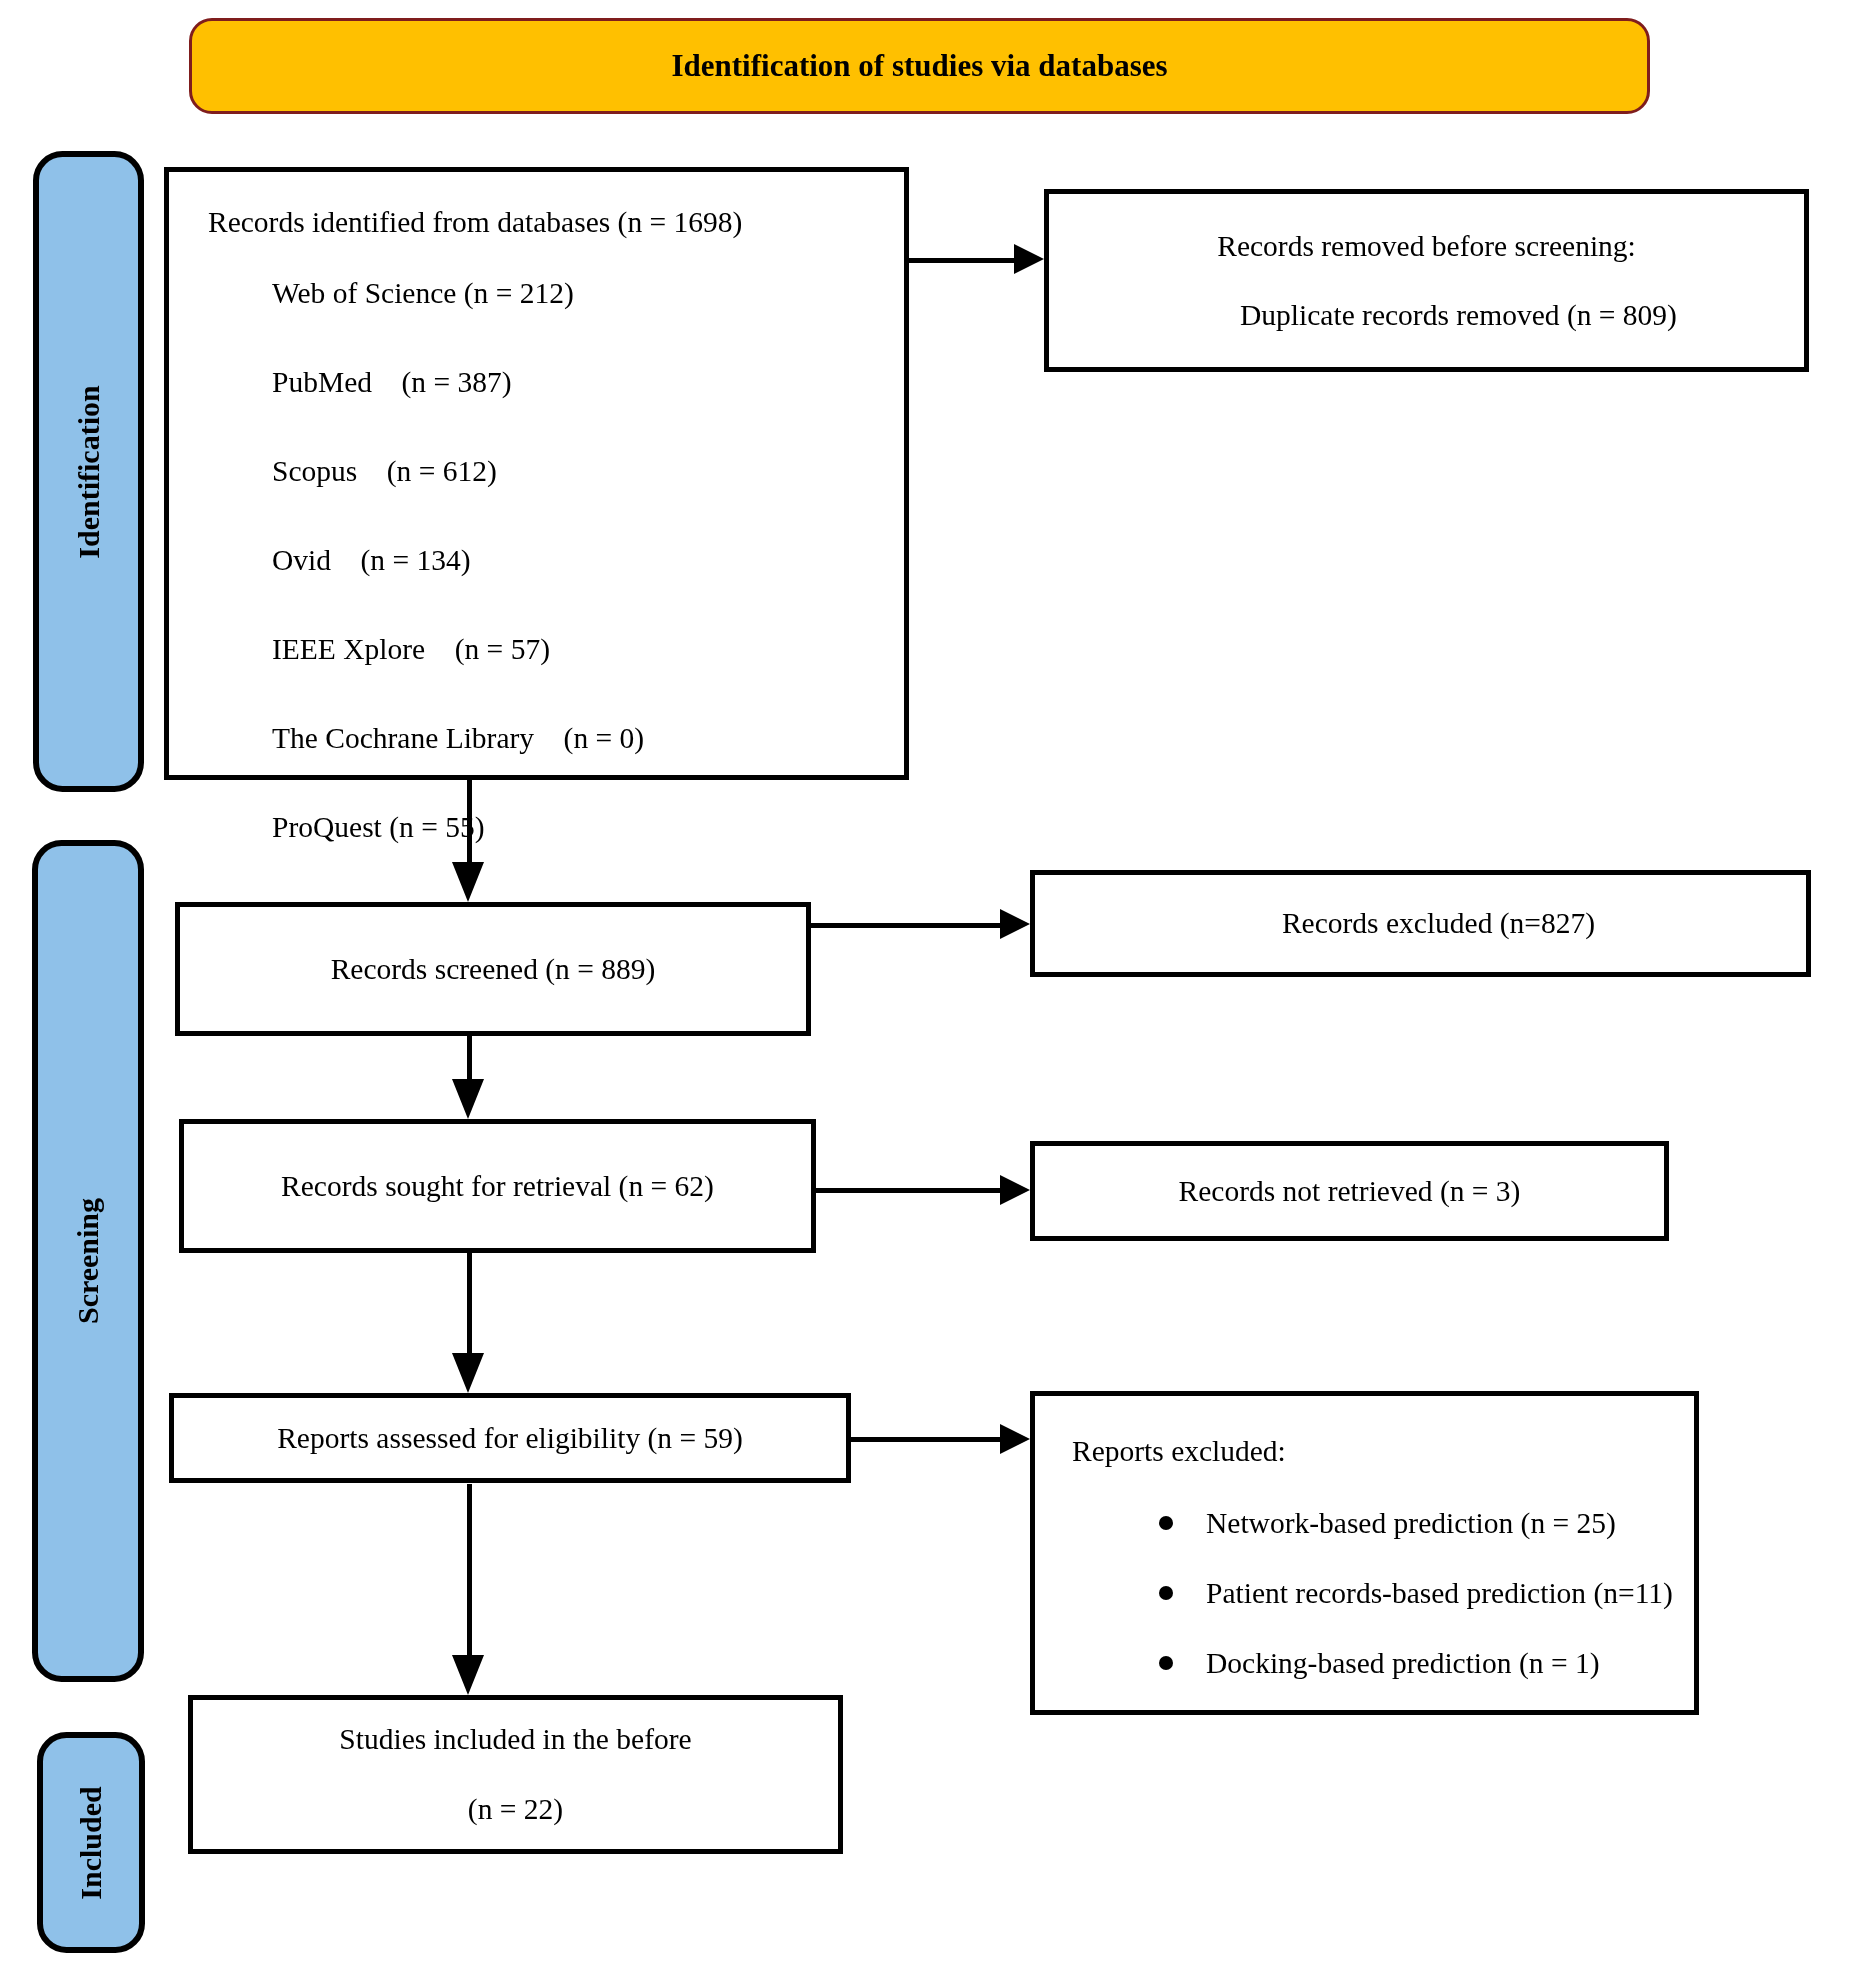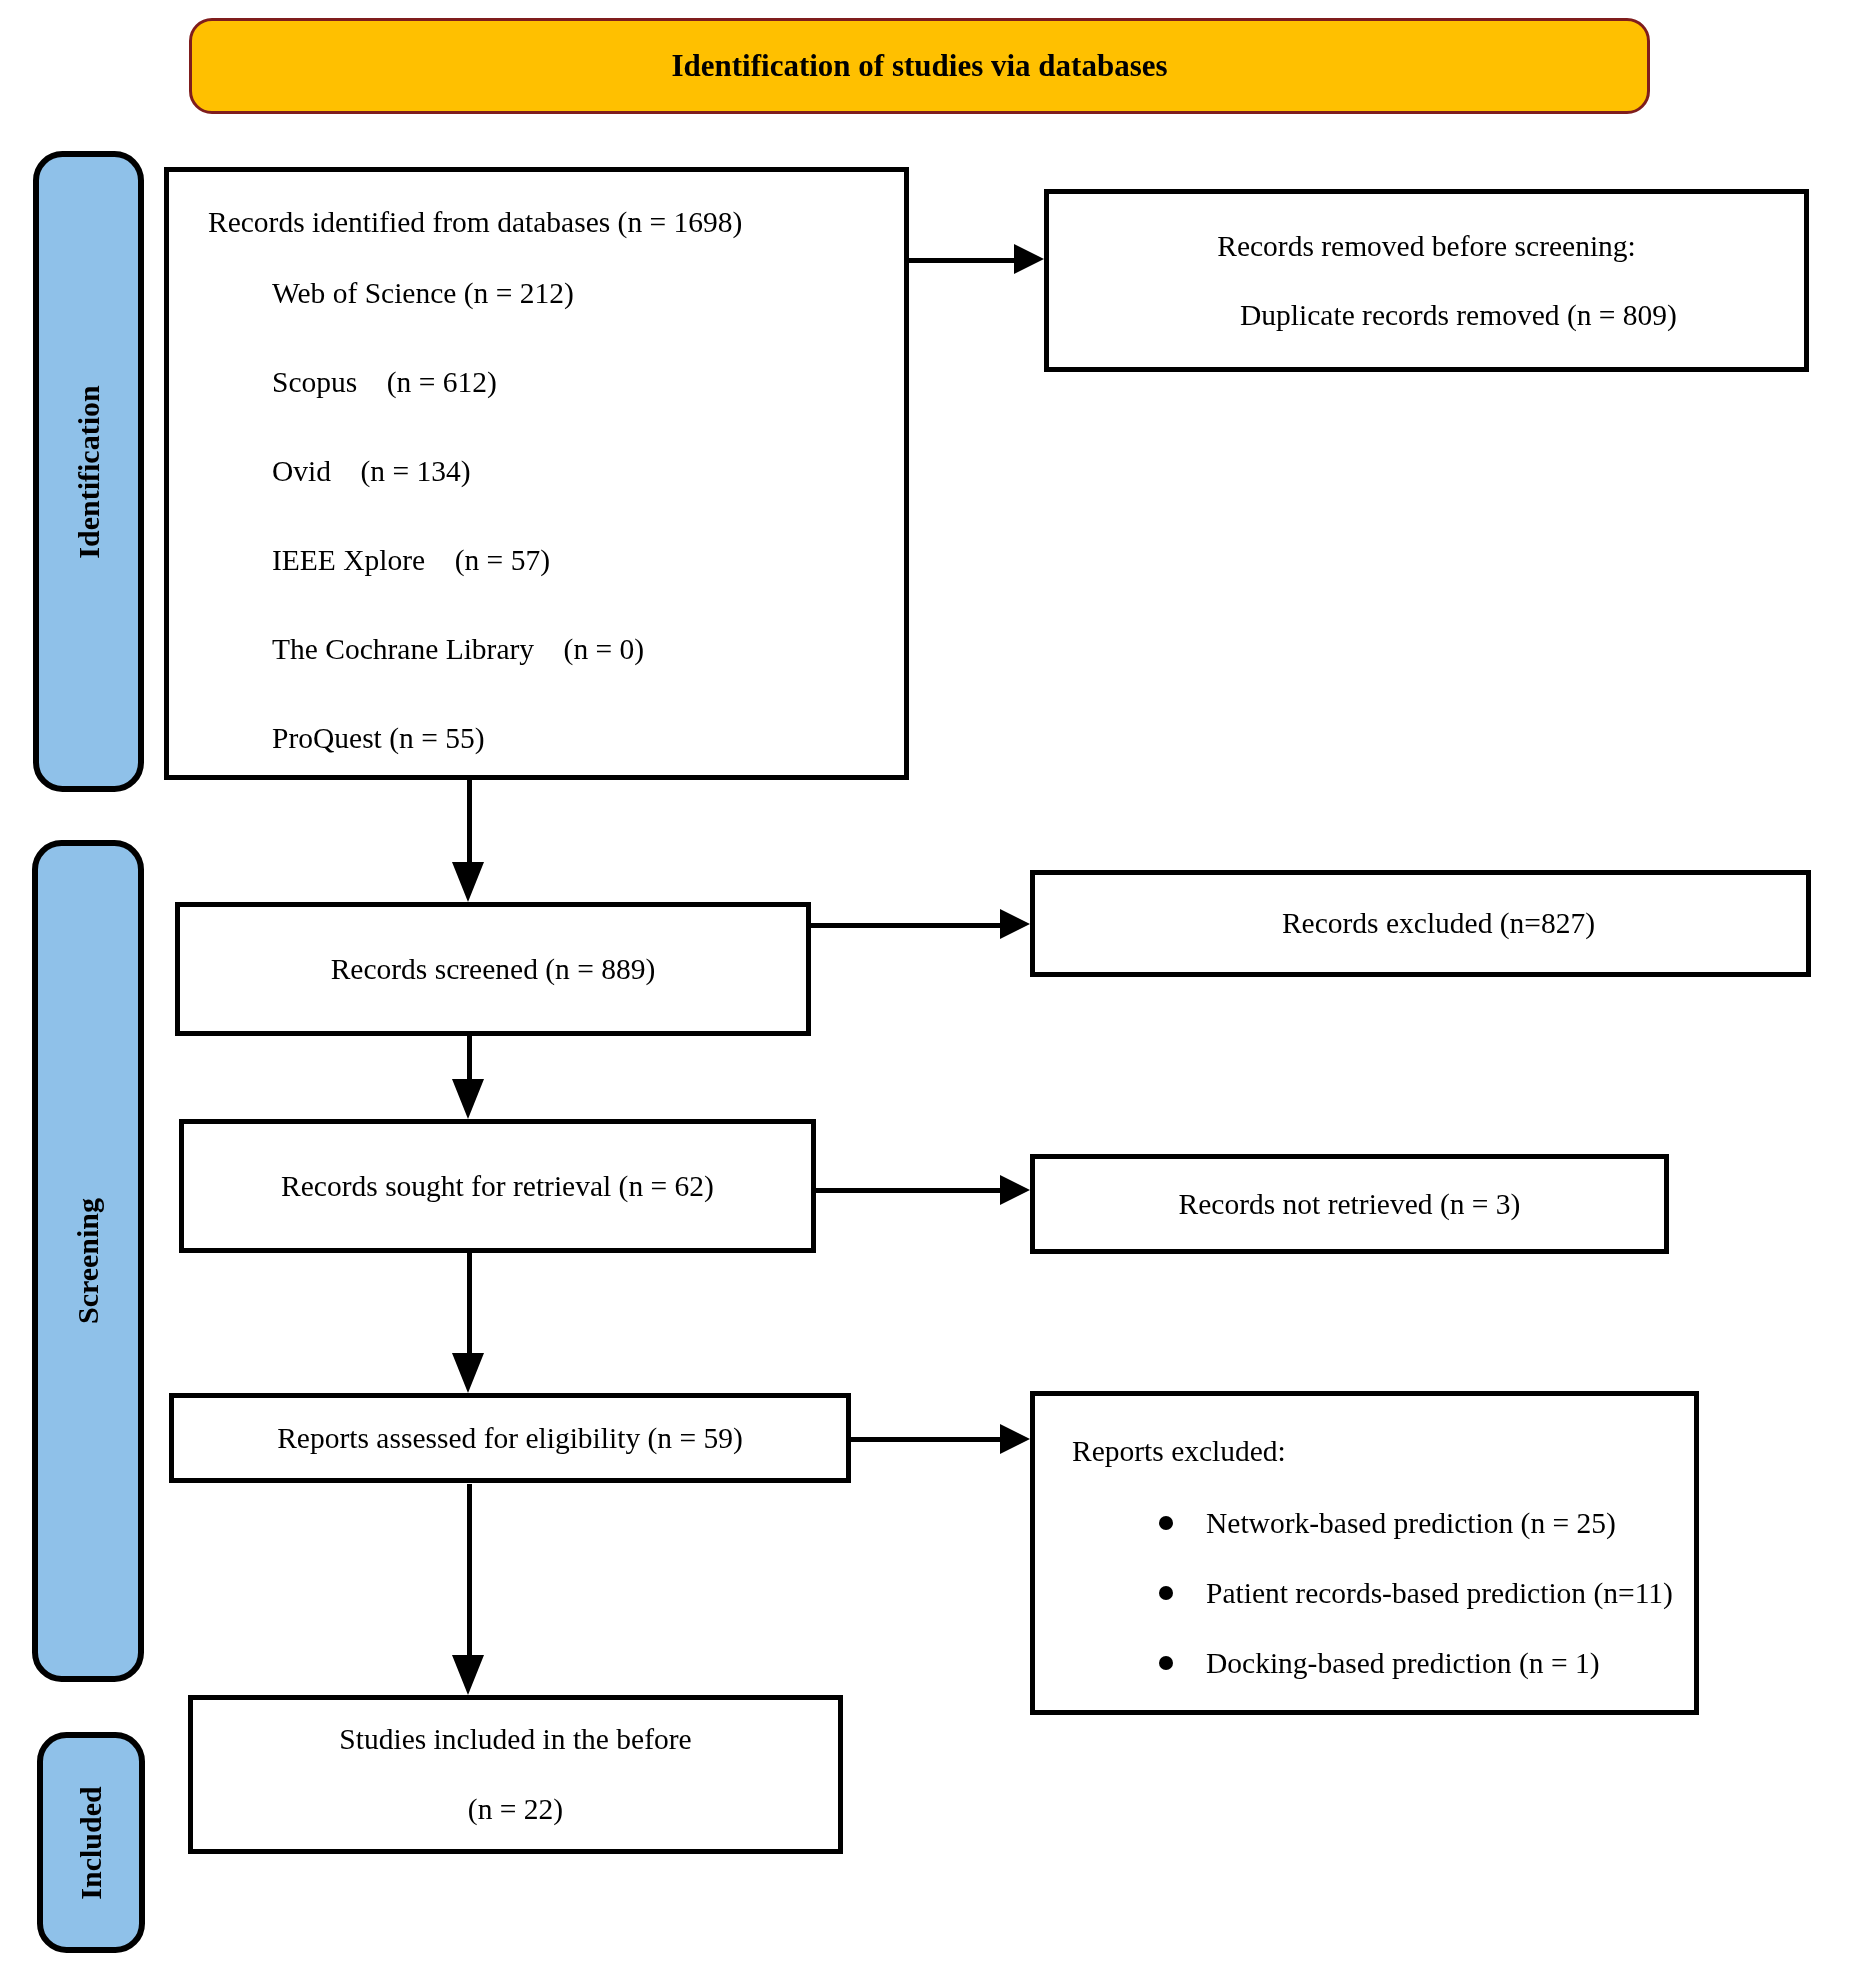--- a/index.html
+++ b/index.html
@@ -48,21 +48,21 @@
   .db-list{list-style:none;margin:0;padding:0 0 0 64px;
     display:flex;flex-direction:column;gap:49px;}
   .db-list li{line-height:40px;white-space:pre;}
   .box-removed{left:1044px;top:189px;width:765px;height:183px;
     display:flex;flex-direction:column;align-items:center;justify-content:center;gap:32px;}
   .box-removed .l1{line-height:37px;}
   .box-removed .l2{line-height:37px;margin-left:64px;}
   .box-screened{left:175px;top:902px;width:636px;height:134px;}
   .box-excluded{left:1030px;top:870px;width:781px;height:107px;padding-left:36px;}
   .box-sought{left:179px;top:1119px;width:637px;height:134px;}
-  .box-notretrieved{left:1030px;top:1141px;width:639px;height:100px;margin-top:13px;}
+  .box-notretrieved{left:1030px;top:1141px;width:639px;height:100px;}
   .box-assessed{left:169px;top:1393px;width:682px;height:90px;}
   .box-reportsexcluded{left:1030px;top:1391px;width:669px;height:324px;
     padding:35px 13.4px 0 37px;display:flex;flex-direction:column;}
   .box-reportsexcluded .re-title{line-height:40px;margin-bottom:32px;}
   .bullet-list{list-style:none;margin:0;padding:0 0 0 87px;
     display:flex;flex-direction:column;gap:30px;}
   .bullet-list li{position:relative;line-height:40px;padding-left:47px;}
   .bullet-list li::before{
     content:"";position:absolute;left:0;top:13.4px;
     width:14px;height:14px;border-radius:50%;background:#000;
@@ -95,20 +95,21 @@
     <span class="rot">Screening</span>
   </div>
   <div class="stage stage-included">
     <span class="rot">Included</span>
   </div>
 
   <div class="fbox box-identified">
     <div class="db-title">Records identified from databases (n = 1698)</div>
     <ul class="db-list">
       <li>Web of Science (n = 212)</li>
+      <li>PubMed    (n = 387)</li>
       <li>Scopus    (n = 612)</li>
       <li>Ovid    (n = 134)</li>
       <li>IEEE Xplore    (n = 57)</li>
       <li>The Cochrane Library    (n = 0)</li>
       <li>ProQuest (n = 55)</li>
     </ul>
   </div>
 
   <div class="fbox box-removed">
     <div class="l1">Records removed before screening:</div>

